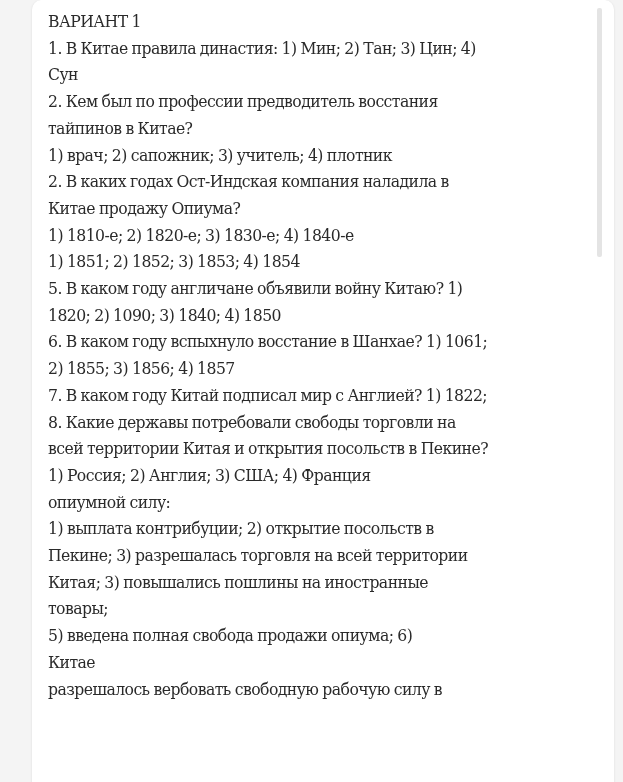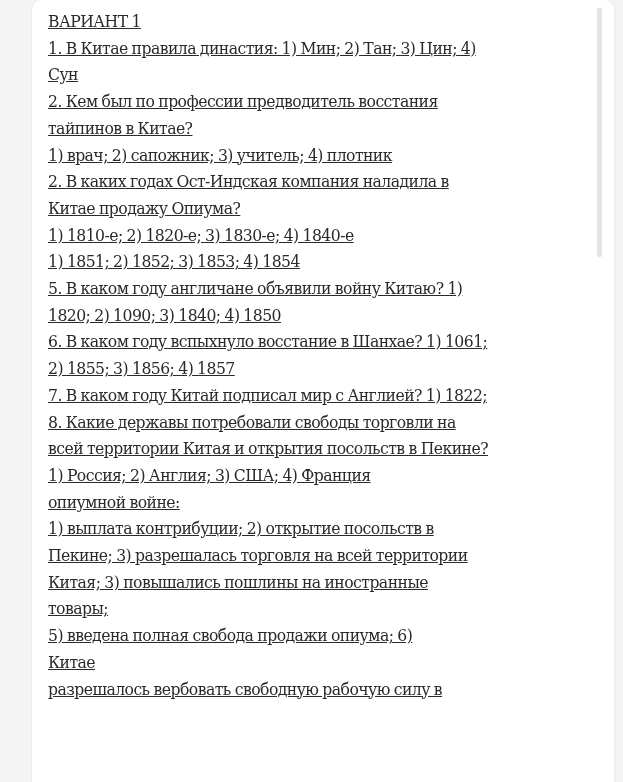--- a/index.html
+++ b/index.html
@@ -28,21 +28,20 @@
       left: 48px;
       top: 8px;
       width: 548px;
       font-family: "DejaVu Serif", "Liberation Serif", serif;
       font-size: 17.4px;
       letter-spacing: -0.55px;
       word-spacing: -0.5px;
       line-height: 26.7px;
       color: #2a2a2a;
       font-stretch: condensed;
-      text-decoration: underline;
     }
     .line {
       display: block;
       white-space: pre-wrap;
     }
     .scrollbar-track {
       position: absolute;
       left: 597px;
       top: 8px;
       width: 6px;
@@ -76,21 +75,21 @@
   <span class="line">1) 1810-е; 2) 1820-е; 3) 1830-е; 4) 1840-е</span>
   <span class="line">1) 1851; 2) 1852; 3) 1853; 4) 1854</span>
   <span class="line">5. В каком году англичане объявили войну Китаю? 1)</span>
   <span class="line">1820; 2) 1090; 3) 1840; 4) 1850</span>
   <span class="line">6. В каком году вспыхнуло восстание в Шанхае? 1) 1061;</span>
   <span class="line">2) 1855; 3) 1856; 4) 1857</span>
   <span class="line">7. В каком году Китай подписал мир с Англией? 1) 1822;</span>
   <span class="line">8. Какие державы потребовали свободы торговли на</span>
   <span class="line">всей территории Китая и открытия посольств в Пекине?</span>
   <span class="line">1) Россия; 2) Англия; 3) США; 4) Франция</span>
-  <span class="line">опиумной войне:</span>
+  <span class="line">опиумной силу:</span>
   <span class="line">1) выплата контрибуции; 2) открытие посольств в</span>
   <span class="line">Пекине; 3) разрешалась торговля на всей территории</span>
   <span class="line">Китая; 3) повышались пошлины на иностранные</span>
   <span class="line">товары;</span>
   <span class="line">5) введена полная свобода продажи опиума; 6)</span>
   <span class="line">Китае</span>
   <span class="line">разрешалось вербовать свободную рабочую силу в</span>
 </div>
 
 <div class="scrollbar-track">

